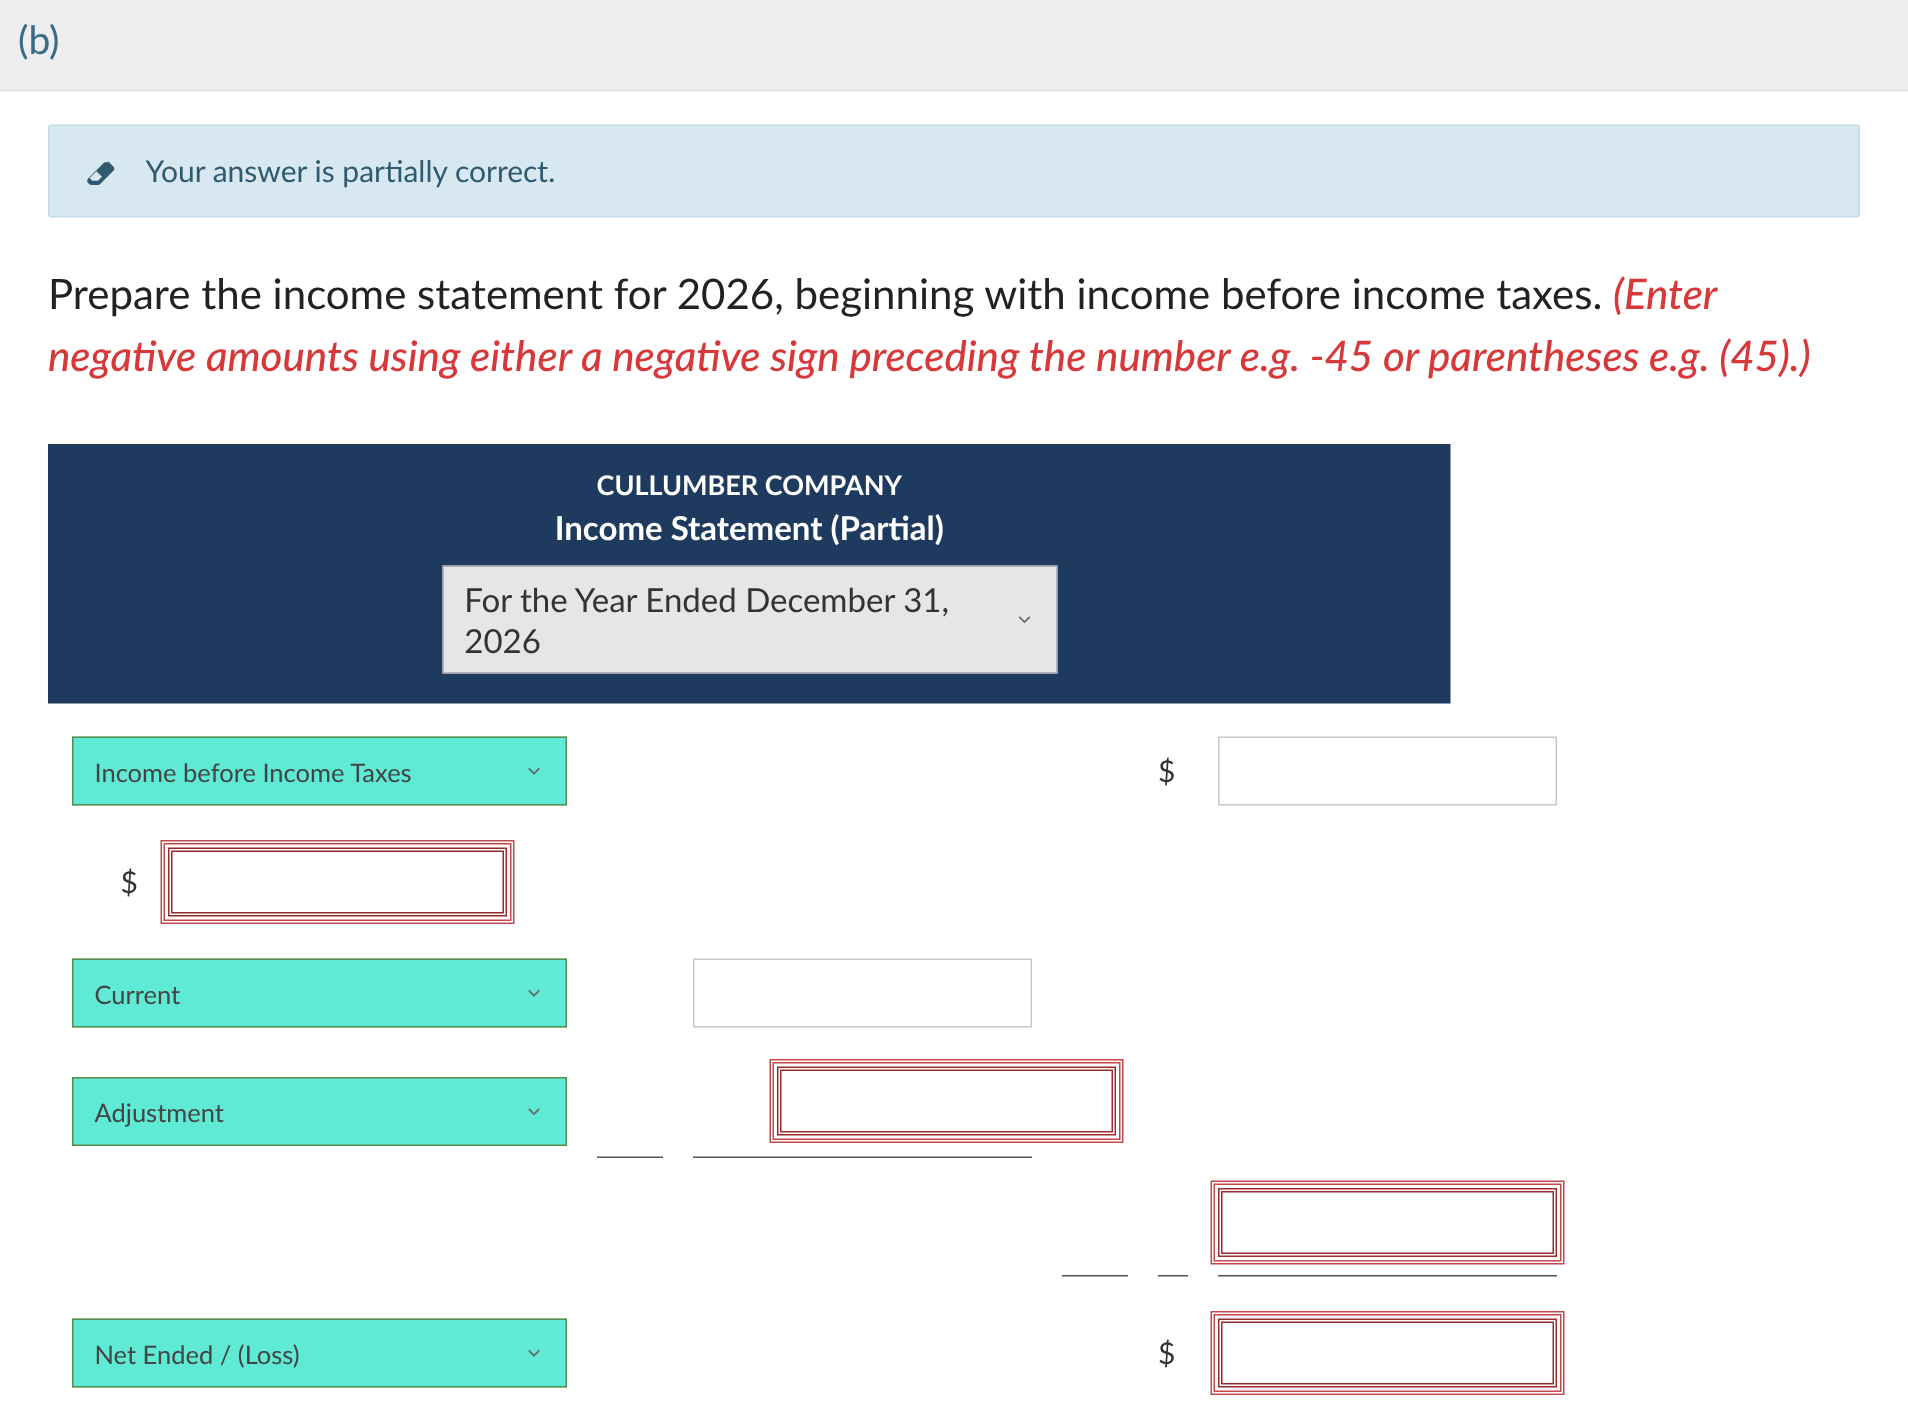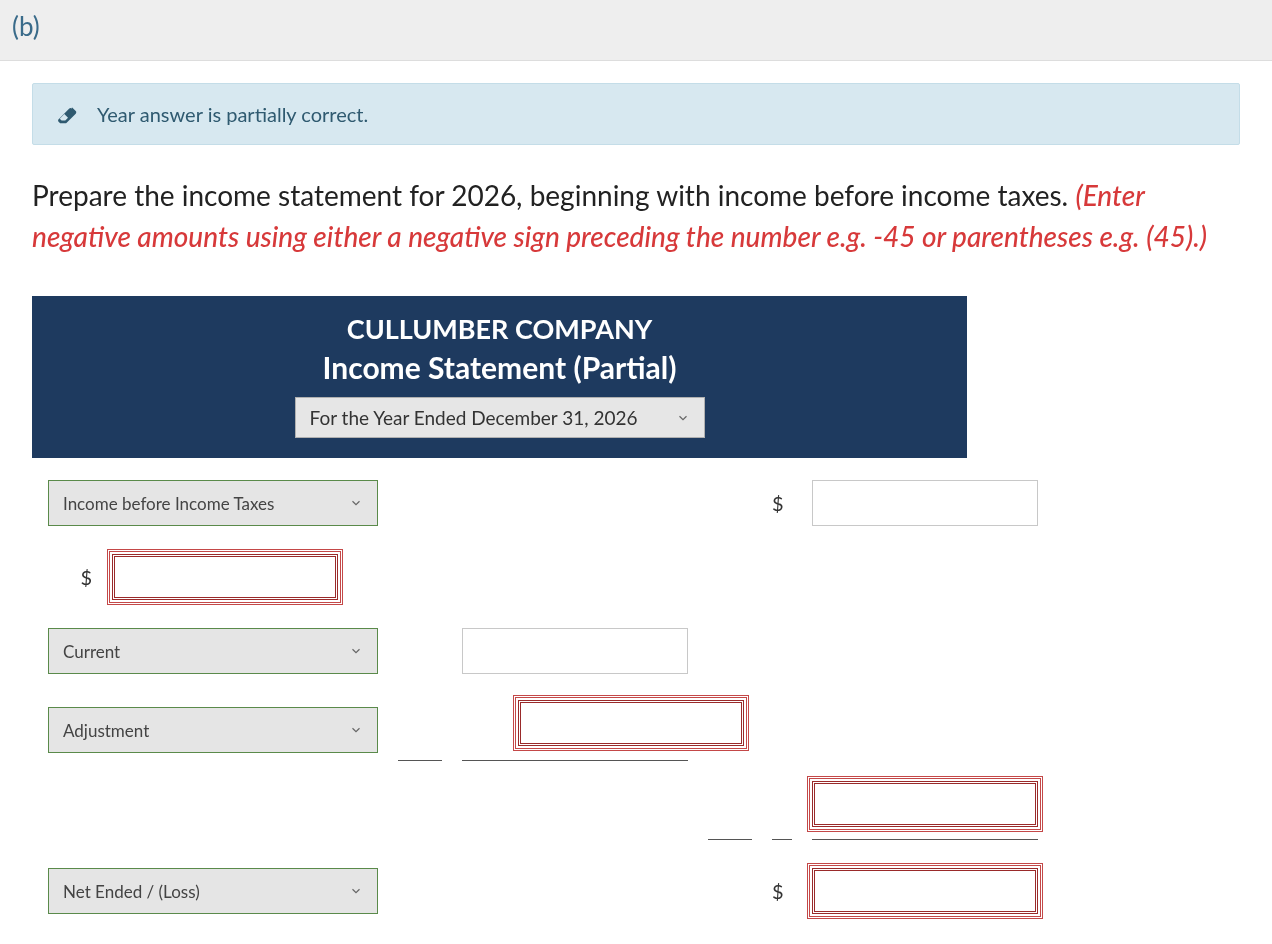--- a/index.html
+++ b/index.html
@@ -57,61 +57,61 @@
   .stmt-wrap {
     width: 935px;
   }
   .stmt-header {
     background: #1e3a5f;
     color: #fff;
     text-align: center;
     padding: 16px 0 20px 0;
   }
   .stmt-header .company {
-    font-size: 27px;
+    font-size: 18px;
     font-weight: 700;
   }
   .stmt-header .subtitle {
-    font-size: 30px;
+    font-size: 22px;
     font-weight: 700;
     margin-top: 4px;
   }
   .stmt-header .period-row {
     margin-top: 12px;
   }
   .period-select {
     display: inline-flex;
     align-items: center;
     background: #e6e6e6;
     border: 1px solid #b0b0b0;
     color: #333;
-    font-size: 19px;
+    font-size: 22px;
     padding: 8px 14px;
     width: 410px;
-    text-align: center;
+    text-align: left;
     position: relative;
     cursor: pointer;
   }
   .period-select .chev {
     margin-left: auto;
   }
   .stmt-body {
     padding: 20px 0 0 16px;
   }
   .row {
     display: flex;
     align-items: center;
     min-height: 50px;
     margin-bottom: 24px;
     gap: 20px;
   }
   .dd {
     width: 330px;
     height: 46px;
-    background: #e5e5e5;
+    background: #5eead4;
     border: 1px solid #b0b0b0;
     display: flex;
     align-items: center;
     padding: 0 14px;
     font-size: 17px;
     color: #444;
     cursor: pointer;
     position: relative;
   }
   .dd.green-border { border: 1px solid #5a8a4a; }
@@ -149,21 +149,21 @@
 </div>
 
 <div class="content">
 
   <div class="alert-box">
     <span class="alert-icon">
       <svg viewBox="0 0 24 24" fill="#2f5a70">
           <path d="M16.24 3.56l4.2 4.2c.78.78.78 2.05 0 2.83l-9.9 9.9c-.37.37-.88.59-1.41.59H4.24c-.53 0-1.04-.21-1.41-.59l-1.06-1.06c-.78-.78-.78-2.05 0-2.83l11.64-11.64c.78-.78 2.05-.78 2.83 0zM5 18h4l3-3-4-4-5 5 2 2z"></path>
         </svg>
     </span>
-    <span>Year answer is partially correct.</span>
+    <span>Your answer is partially correct.</span>
   </div>
 
   <div class="instruction">
     <span>Prepare the income statement for 2026, beginning with income before income taxes. </span><span class="red-italic">(Enter negative amounts using either a negative sign preceding the number e.g. -45 or parentheses e.g. (45).)</span>
   </div>
 
   <div class="stmt-wrap">
     <div class="stmt-header">
       <div class="company">CULLUMBER COMPANY</div>
       <div class="subtitle">Income Statement (Partial)</div>

